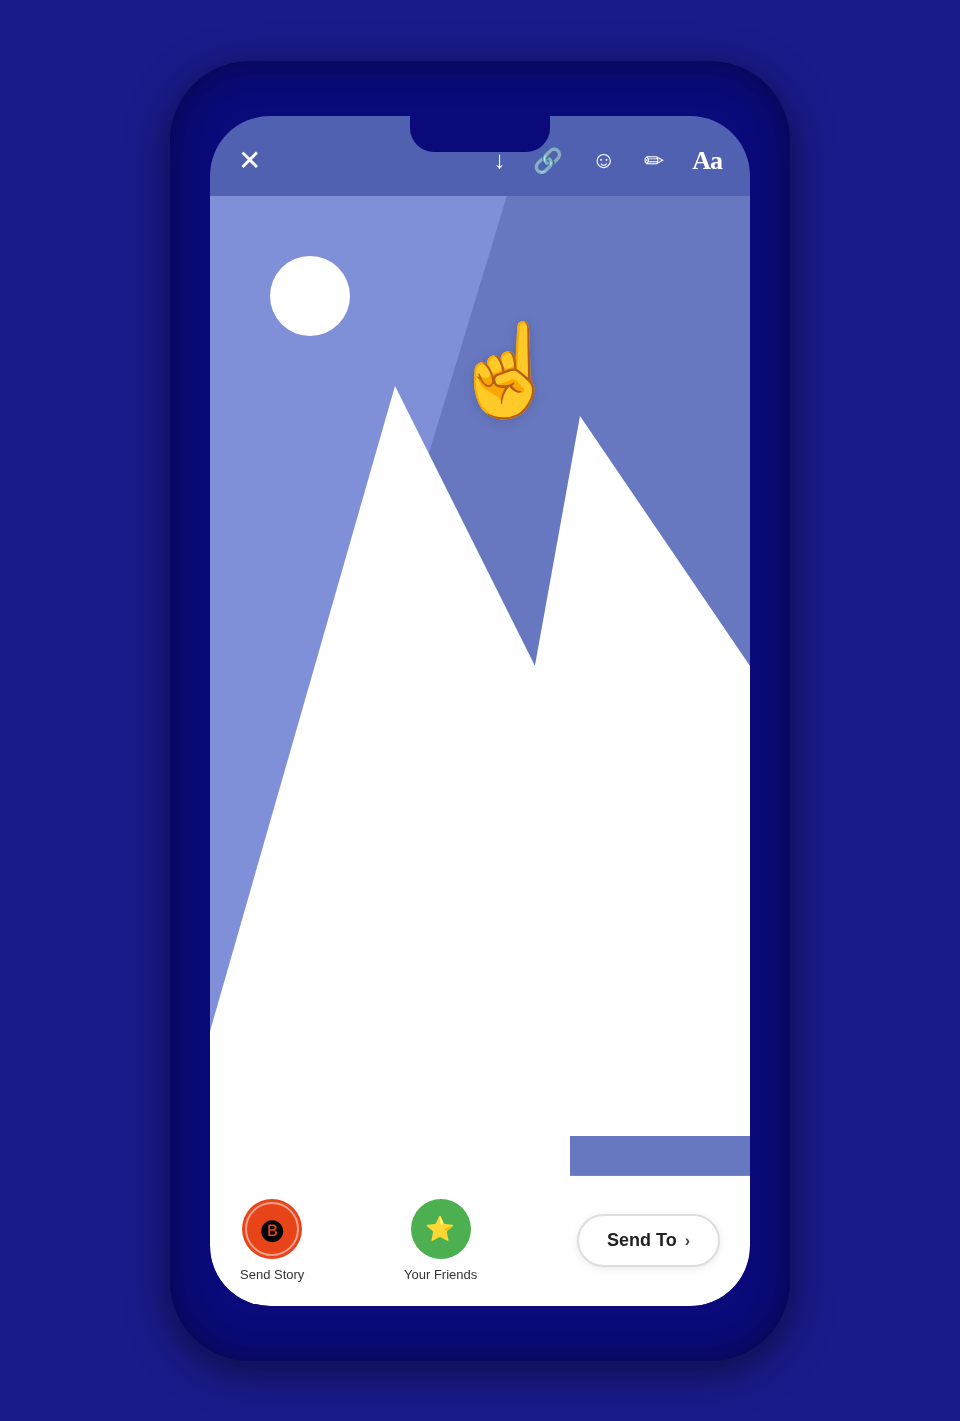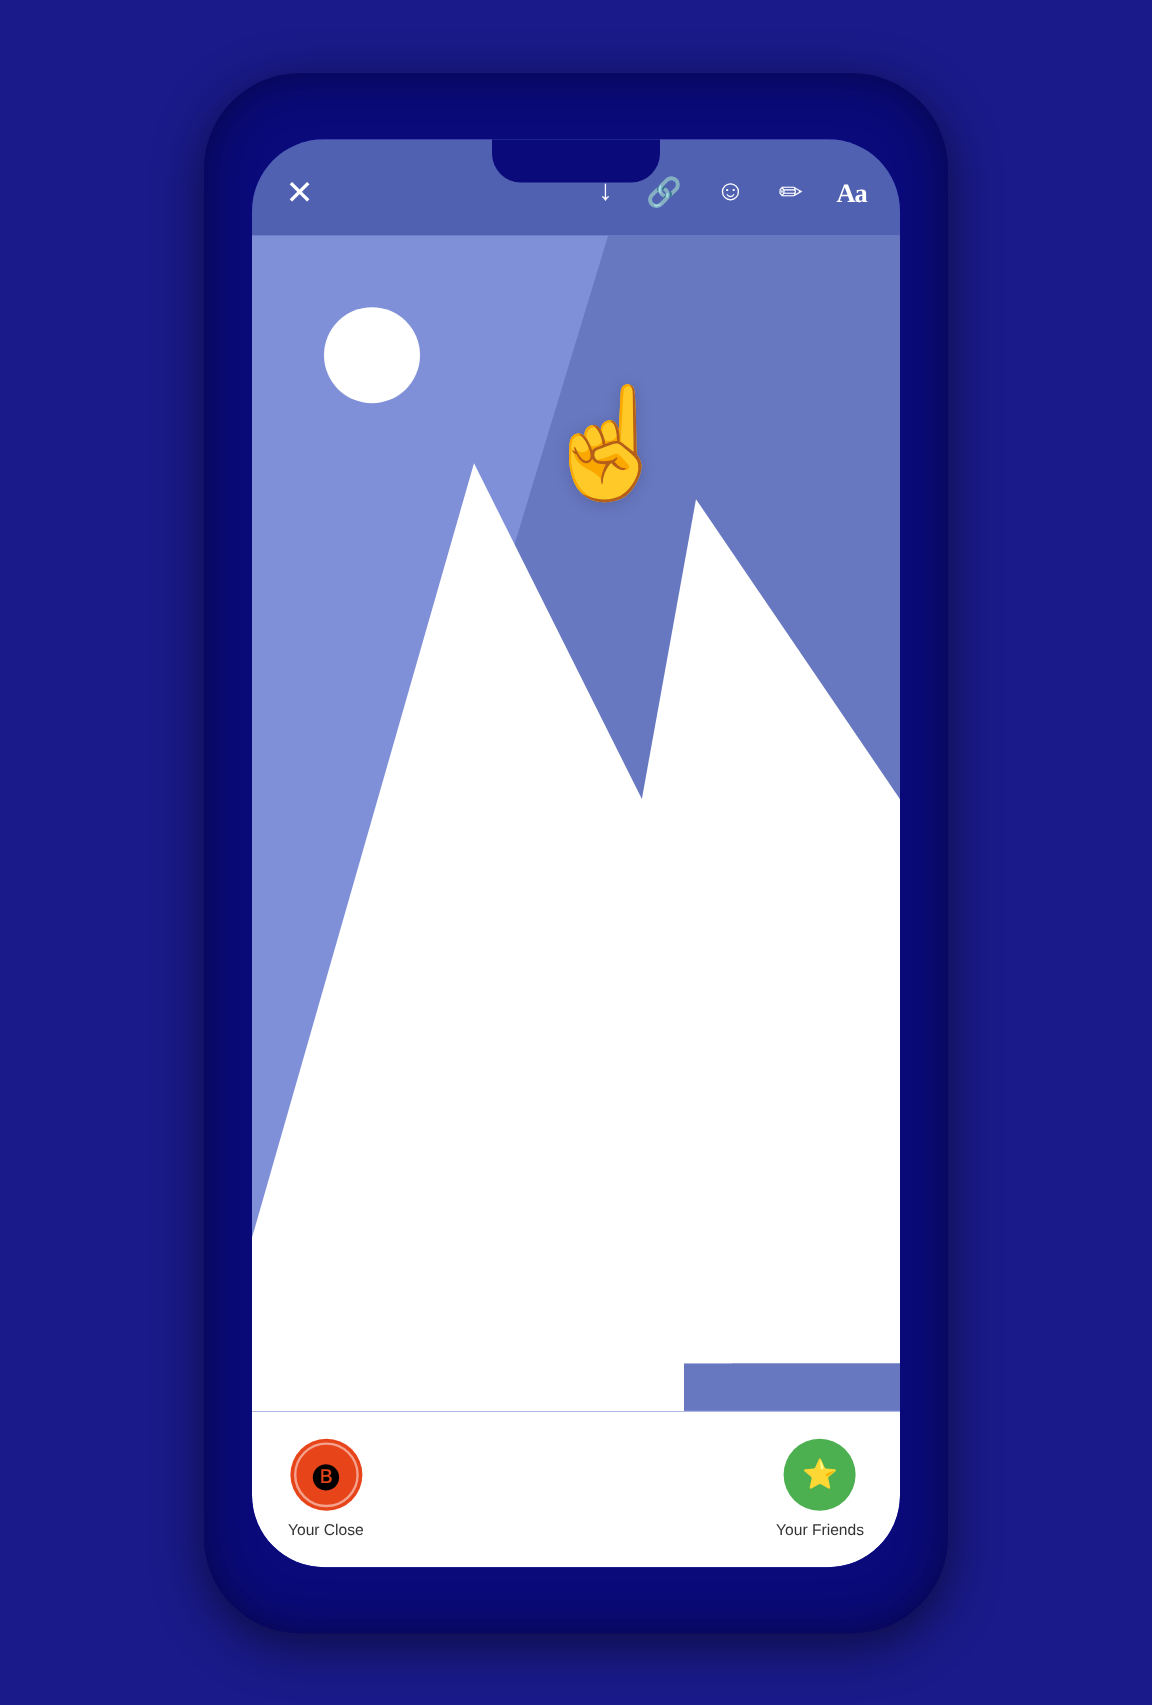--- a/index.html
+++ b/index.html
@@ -79,21 +79,21 @@
       align-items: center;
       justify-content: center;
     }
 
     .icon-close {
       font-size: 28px;
       font-weight: 300;
     }
 
     .icon-aa {
-      font-size: 22px;
+      font-size: 26px;
       font-weight: 600;
       letter-spacing: -1px;
     }
 
     
     .story-canvas {
       flex: 1;
       position: relative;
       overflow: hidden;
       background: #7080c8;
@@ -292,27 +292,31 @@
         <polygon points="240,900 540,900 540,430 370,180" fill="white"></polygon>
       </svg>
     </div>
 
     <div class="bottom-bar">
 
       <div class="story-option">
         <div class="story-icon-circle your-story-icon">
           <span class="your-story-inner">🅑</span>
         </div>
-        <span class="story-label">Your Close</span>
+        <span class="story-label">Send Story</span>
       </div>
 
       <div class="story-option">
         <div class="story-icon-circle close-friends-icon">
           <span class="close-friends-inner">⭐</span>
         </div>
         <span class="story-label">Your Friends</span>
       </div>
 
+      <button class="send-to-btn">
+        <span>Send To</span>
+        <span class="send-chevron">›</span>
+      </button>
 
     </div>
 
   </div>
 </div>
 
 </body></html>

